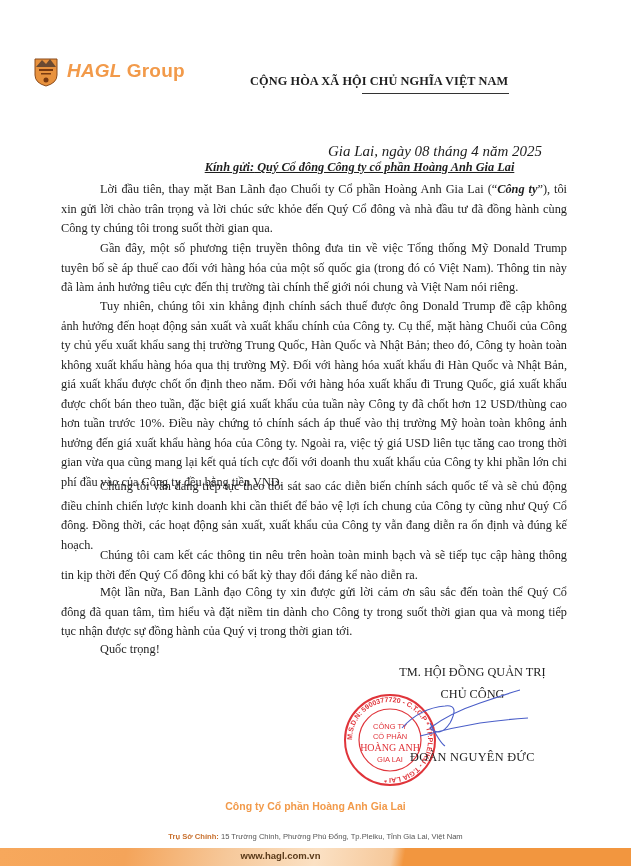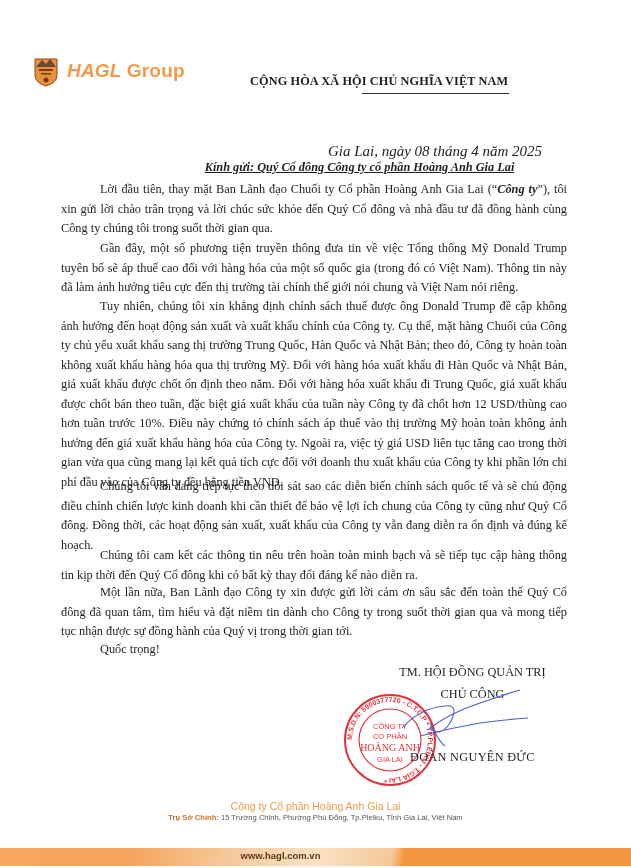--- a/index.html
+++ b/index.html
@@ -18,22 +18,22 @@
     .body-text { position: absolute; left: 61px; width: 506px; font-size: 12.3px; line-height: 19.5px; text-align: justify; }
     .body-text p { margin: 0; text-indent: 39px; }
     .p1 { top: 180px; } .p2 { top: 239px; } .p3 { top: 297px; } .p4 { top: 477px; } .p5 { top: 546px; } .p6 { top: 583px; }
     .closing { position: absolute; left: 100px; top: 642px; font-size: 12.3px; }
     .sig-block { position: absolute; left: 360px; width: 225px; top: 661px; text-align: center; font-size: 12.3px; }
     .sig-block div { line-height: 22px; }
     .stamp { position: absolute; left: 343px; top: 693px; width: 94px; height: 94px; }
     .signature { position: absolute; left: 400px; top: 688px; width: 130px; height: 60px; }
     .signer { position: absolute; left: 410px; top: 750px; font-size: 12.3px; font-weight: normal; letter-spacing: 0.3px; }
     .footer { position: absolute; left: 0; width: 631px; top: 800px; text-align: center; font-family: "Liberation Sans", sans-serif; }
-    .f-company { color: #f29a4a; font-weight: normal; font-size: 10.5px; }
-    .f-addr, .f-contact { font-size: 7.6px; color: #555; margin-top: 1px; }
+    .f-company { color: #f29a4a; font-weight: bold; font-size: 10.5px; }
+    .f-addr, .f-contact { font-size: 7.6px; color: #555; margin-top: 20px; }
     .f-addr b { color: #c8702e; }
     .f-band { position: absolute; left: 0; top: 848px; width: 631px; height: 18px; background: linear-gradient(100deg, #f7a85c 0%, #f4a45a 20%, #f6c89a 36%, #fbe1c4 50%, #f6c89a 62%, #f2963f 64%, #f2963f 100%); }
     .f-url { position: absolute; left: 0; width: 561px; top: 850px; text-align: center; font-family: "Liberation Sans", sans-serif; font-weight: bold; font-size: 9.5px; color: #5a3a1a; }
   </style>
 </head>
 <body>
 
 <div class="logo">
   <svg class="logo-badge" viewBox="0 0 26 32">
     <path d="M2 4 L24 4 L24 20 Q24 28 13 31 Q2 28 2 20 Z" fill="#e8923e" stroke="#8a4a1a" stroke-width="1"></path>

